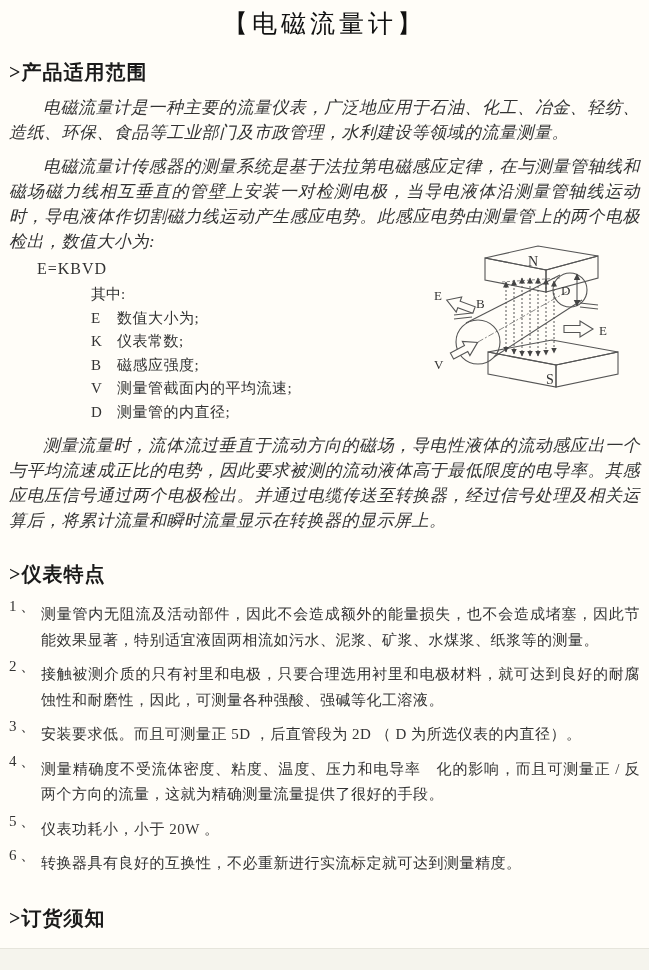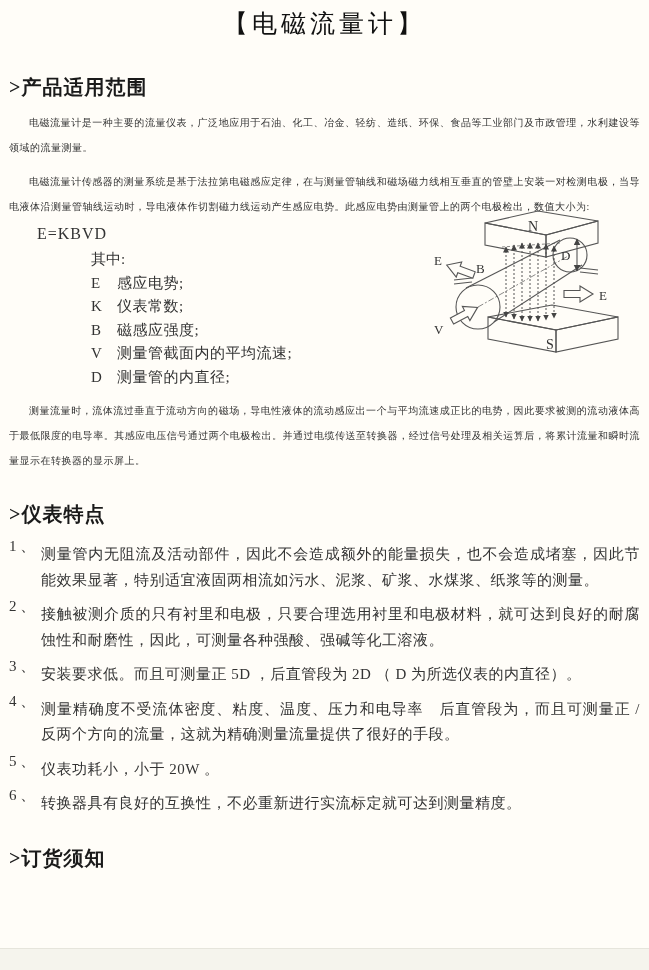--- a/index.html
+++ b/index.html
@@ -12,24 +12,24 @@
   }
   .page{position:relative;width:649px;height:970px;box-sizing:border-box;padding:0 9px;}
   .doc-title{
     text-align:center;font-size:25px;font-weight:normal;color:#111;
     letter-spacing:4px;padding-top:7px;
   }
   .sec-heading{
     font-size:20px;font-weight:bold;color:#1a1a1a;
     margin:28px 0 0 0;letter-spacing:1px;
   }
-  .sec-heading.first{margin-top:34px;}
+  .sec-heading.first{margin-top:19px;}
   .para{
-    font-size:10px;line-height:25px;letter-spacing:0.5px;
-    margin:9px 0 0 0;text-indent:2em;text-align:justify;
+    font-size:17px;line-height:25px;letter-spacing:0.5px;
+    margin:9px 0 0 0;text-indent:2em;text-align:justify;font-style:italic;
   }
   .formula{font-size:16px;margin:6px 0 0 28px;letter-spacing:1px;}
   .principle-detail{position:relative;min-height:150px;}
   .where-row{display:flex;margin:5px 0 0 82px;flex-direction:column;}
   .where-label{font-size:15px;line-height:23.5px;margin-right:14px;}
   .vars{display:flex;flex-direction:column;}
   .var-row{display:flex;font-size:15px;line-height:23.5px;}
   .var-sym{width:26px;}
   .var-desc{letter-spacing:0.5px;}
   .diagram{position:absolute;top:-18px;right:2px;}
@@ -57,21 +57,21 @@
   <div class="para">电磁流量计传感器的测量系统是基于法拉第电磁感应定律，在与测量管轴线和磁场磁力线相互垂直的管壁上安装一对检测电极，当导电液体沿测量管轴线运动时，导电液体作切割磁力线运动产生感应电势。此感应电势由测量管上的两个电极检出，数值大小为:</div>
 
   <div class="principle-detail">
     <div class="formula">E=KBVD</div>
 
     <div class="where-row">
       <span class="where-label">其中:</span>
       <div class="vars">
         <div class="var-row">
           <span class="var-sym">E</span>
-          <span class="var-desc">感应电势;</span>
+          <span class="var-desc">数值大小为;</span>
         </div>
         <div class="var-row">
           <span class="var-sym">K</span>
           <span class="var-desc">仪表常数;</span>
         </div>
         <div class="var-row">
           <span class="var-sym">B</span>
           <span class="var-desc">磁感应强度;</span>
         </div>
         <div class="var-row">
@@ -170,21 +170,21 @@
     <div class="feat">
       <span class="feat-num">2 、</span>
       <span class="feat-text">接触被测介质的只有衬里和电极，只要合理选用衬里和电极材料，就可达到良好的耐腐蚀性和耐磨性，因此，可测量各种强酸、强碱等化工溶液。</span>
     </div>
     <div class="feat">
       <span class="feat-num">3 、</span>
       <span class="feat-text">安装要求低。而且可测量正 5D ，后直管段为 2D （ D 为所选仪表的内直径）。</span>
     </div>
     <div class="feat">
       <span class="feat-num">4 、</span>
-      <span class="feat-text">测量精确度不受流体密度、粘度、温度、压力和电导率　后直管段为，而且可测量正 / 反两个方向的流量，这就为精确测量流量提供了很好的手段。</span>
+      <span class="feat-text">测量精确度不受流体密度、粘度、温度、压力和电导率　化的影响，而且可测量正 / 反两个方向的流量，这就为精确测量流量提供了很好的手段。</span>
     </div>
     <div class="feat">
       <span class="feat-num">5 、</span>
       <span class="feat-text">仪表功耗小，小于 20W 。</span>
     </div>
     <div class="feat">
       <span class="feat-num">6 、</span>
       <span class="feat-text">转换器具有良好的互换性，不必重新进行实流标定就可达到测量精度。</span>
     </div>
   </div>

